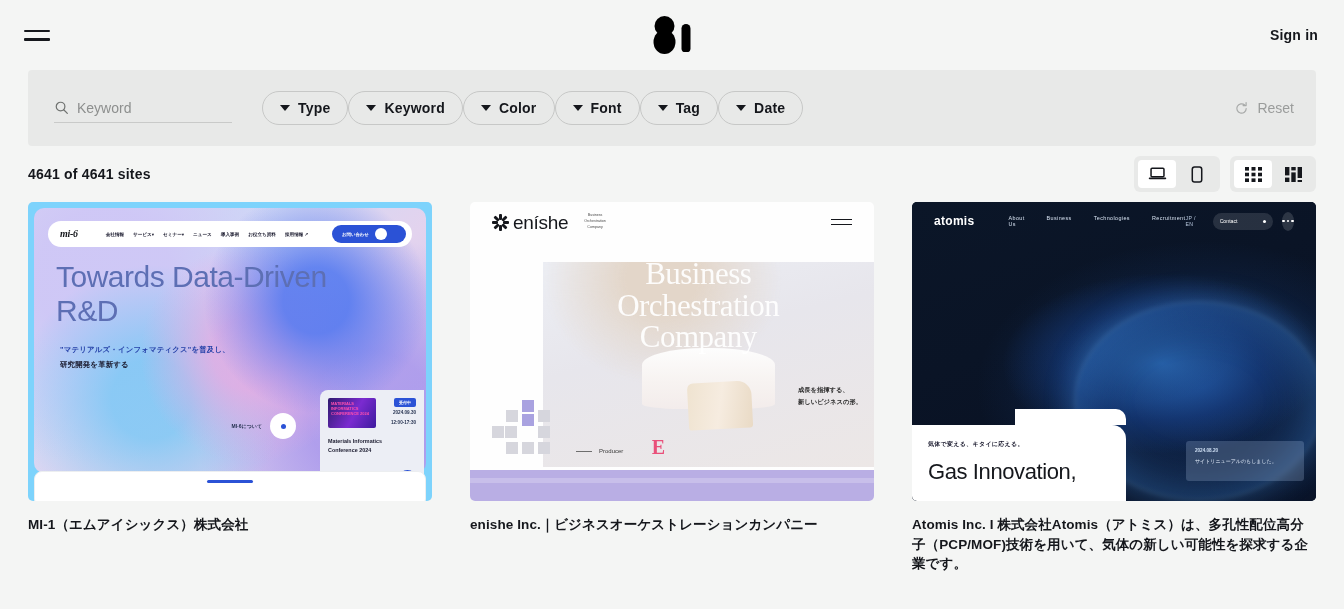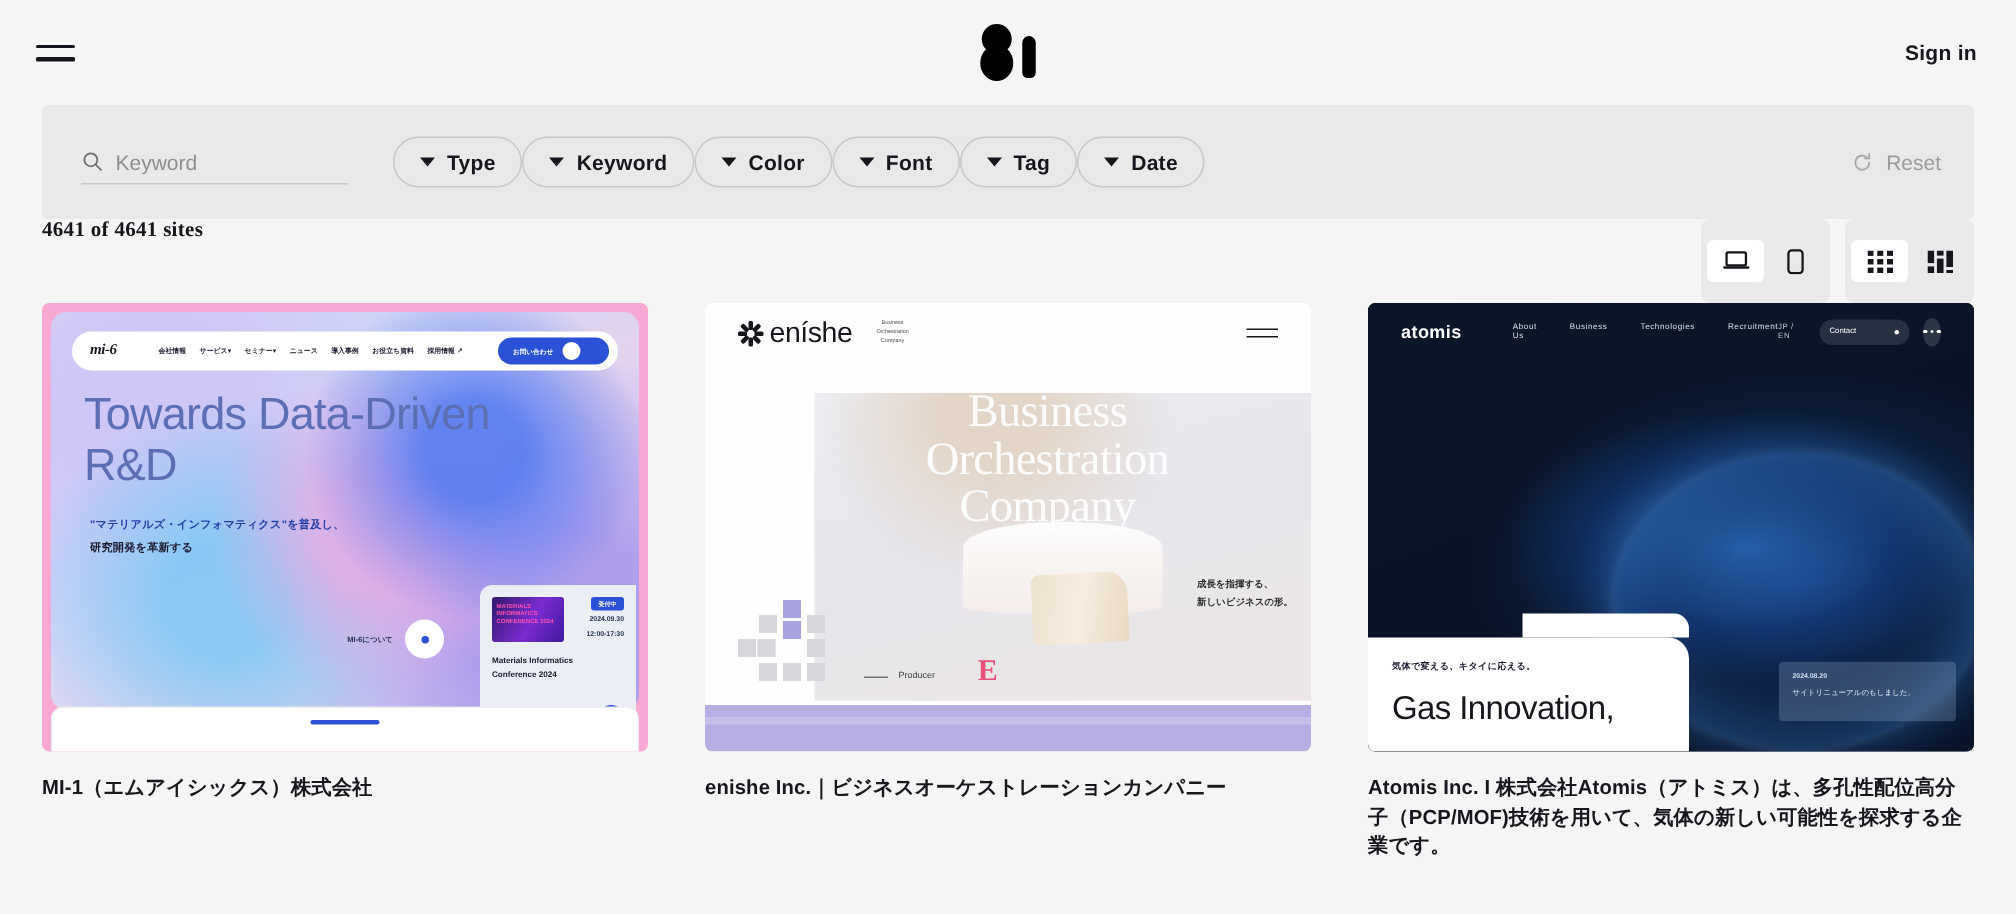--- a/index.html
+++ b/index.html
@@ -94,21 +94,21 @@
   .reset {
     margin-left: auto;
     display: inline-flex; align-items: center; gap: 8px;
     background: none; border: none; cursor: pointer;
     font-family: inherit; font-size: 14px; color: #9a9c9b;
   }
 
   
   .toolbar {
     margin: 0 28px; height: 56px;
-    display: flex;  font-family: Liberation Serif, serif;
+    display: flex; align-items: center;
   }
   .count { font-size: 14px; font-weight: 700; letter-spacing: .2px; }
   .toggles { margin-left: auto; display: flex; gap: 10px; }
   .tgroup {
     display: flex; align-items: center;
     background: #e8e9e8; border-radius: 6px; padding: 4px;
     gap: 2px;
   }
   .tbtn {
     width: 38px; height: 28px; border: none; background: transparent;
@@ -132,21 +132,21 @@
     background: #fff;
     cursor: pointer;
   }
   .caption {
     margin-top: 14px;
     font-size: 13.5px; font-weight: 700; line-height: 1.45;
     letter-spacing: .1px; color: #15171c;
   }
 
   
-  .mi6 { background: #f9a8d4; text-decoration: underline; }
+  .mi6 { background: #7dd3fc; text-decoration: underline; }
   .mi6-hero {
     position: absolute; left: 6px; right: 6px; top: 6px; height: 265px;
     border-radius: 10px; overflow: hidden;
     background:
       radial-gradient(circle at 72% 35%, rgba(80,120,240,.85) 0 10%, rgba(80,120,240,0) 34%),
       radial-gradient(circle at 55% 55%, rgba(236,170,225,.75) 0 14%, rgba(236,170,225,0) 42%),
       radial-gradient(circle at 30% 72%, rgba(120,200,245,.8) 0 12%, rgba(120,200,245,0) 40%),
       radial-gradient(circle at 86% 78%, rgba(160,140,235,.7) 0 16%, rgba(160,140,235,0) 45%),
       radial-gradient(circle at 18% 26%, rgba(206,198,246,.9) 0 18%, rgba(206,198,246,0) 50%),
       linear-gradient(140deg, #d9d6f3 0%, #cfd9f6 30%, #e3d3ee 58%, #c9c2ef 100%);

